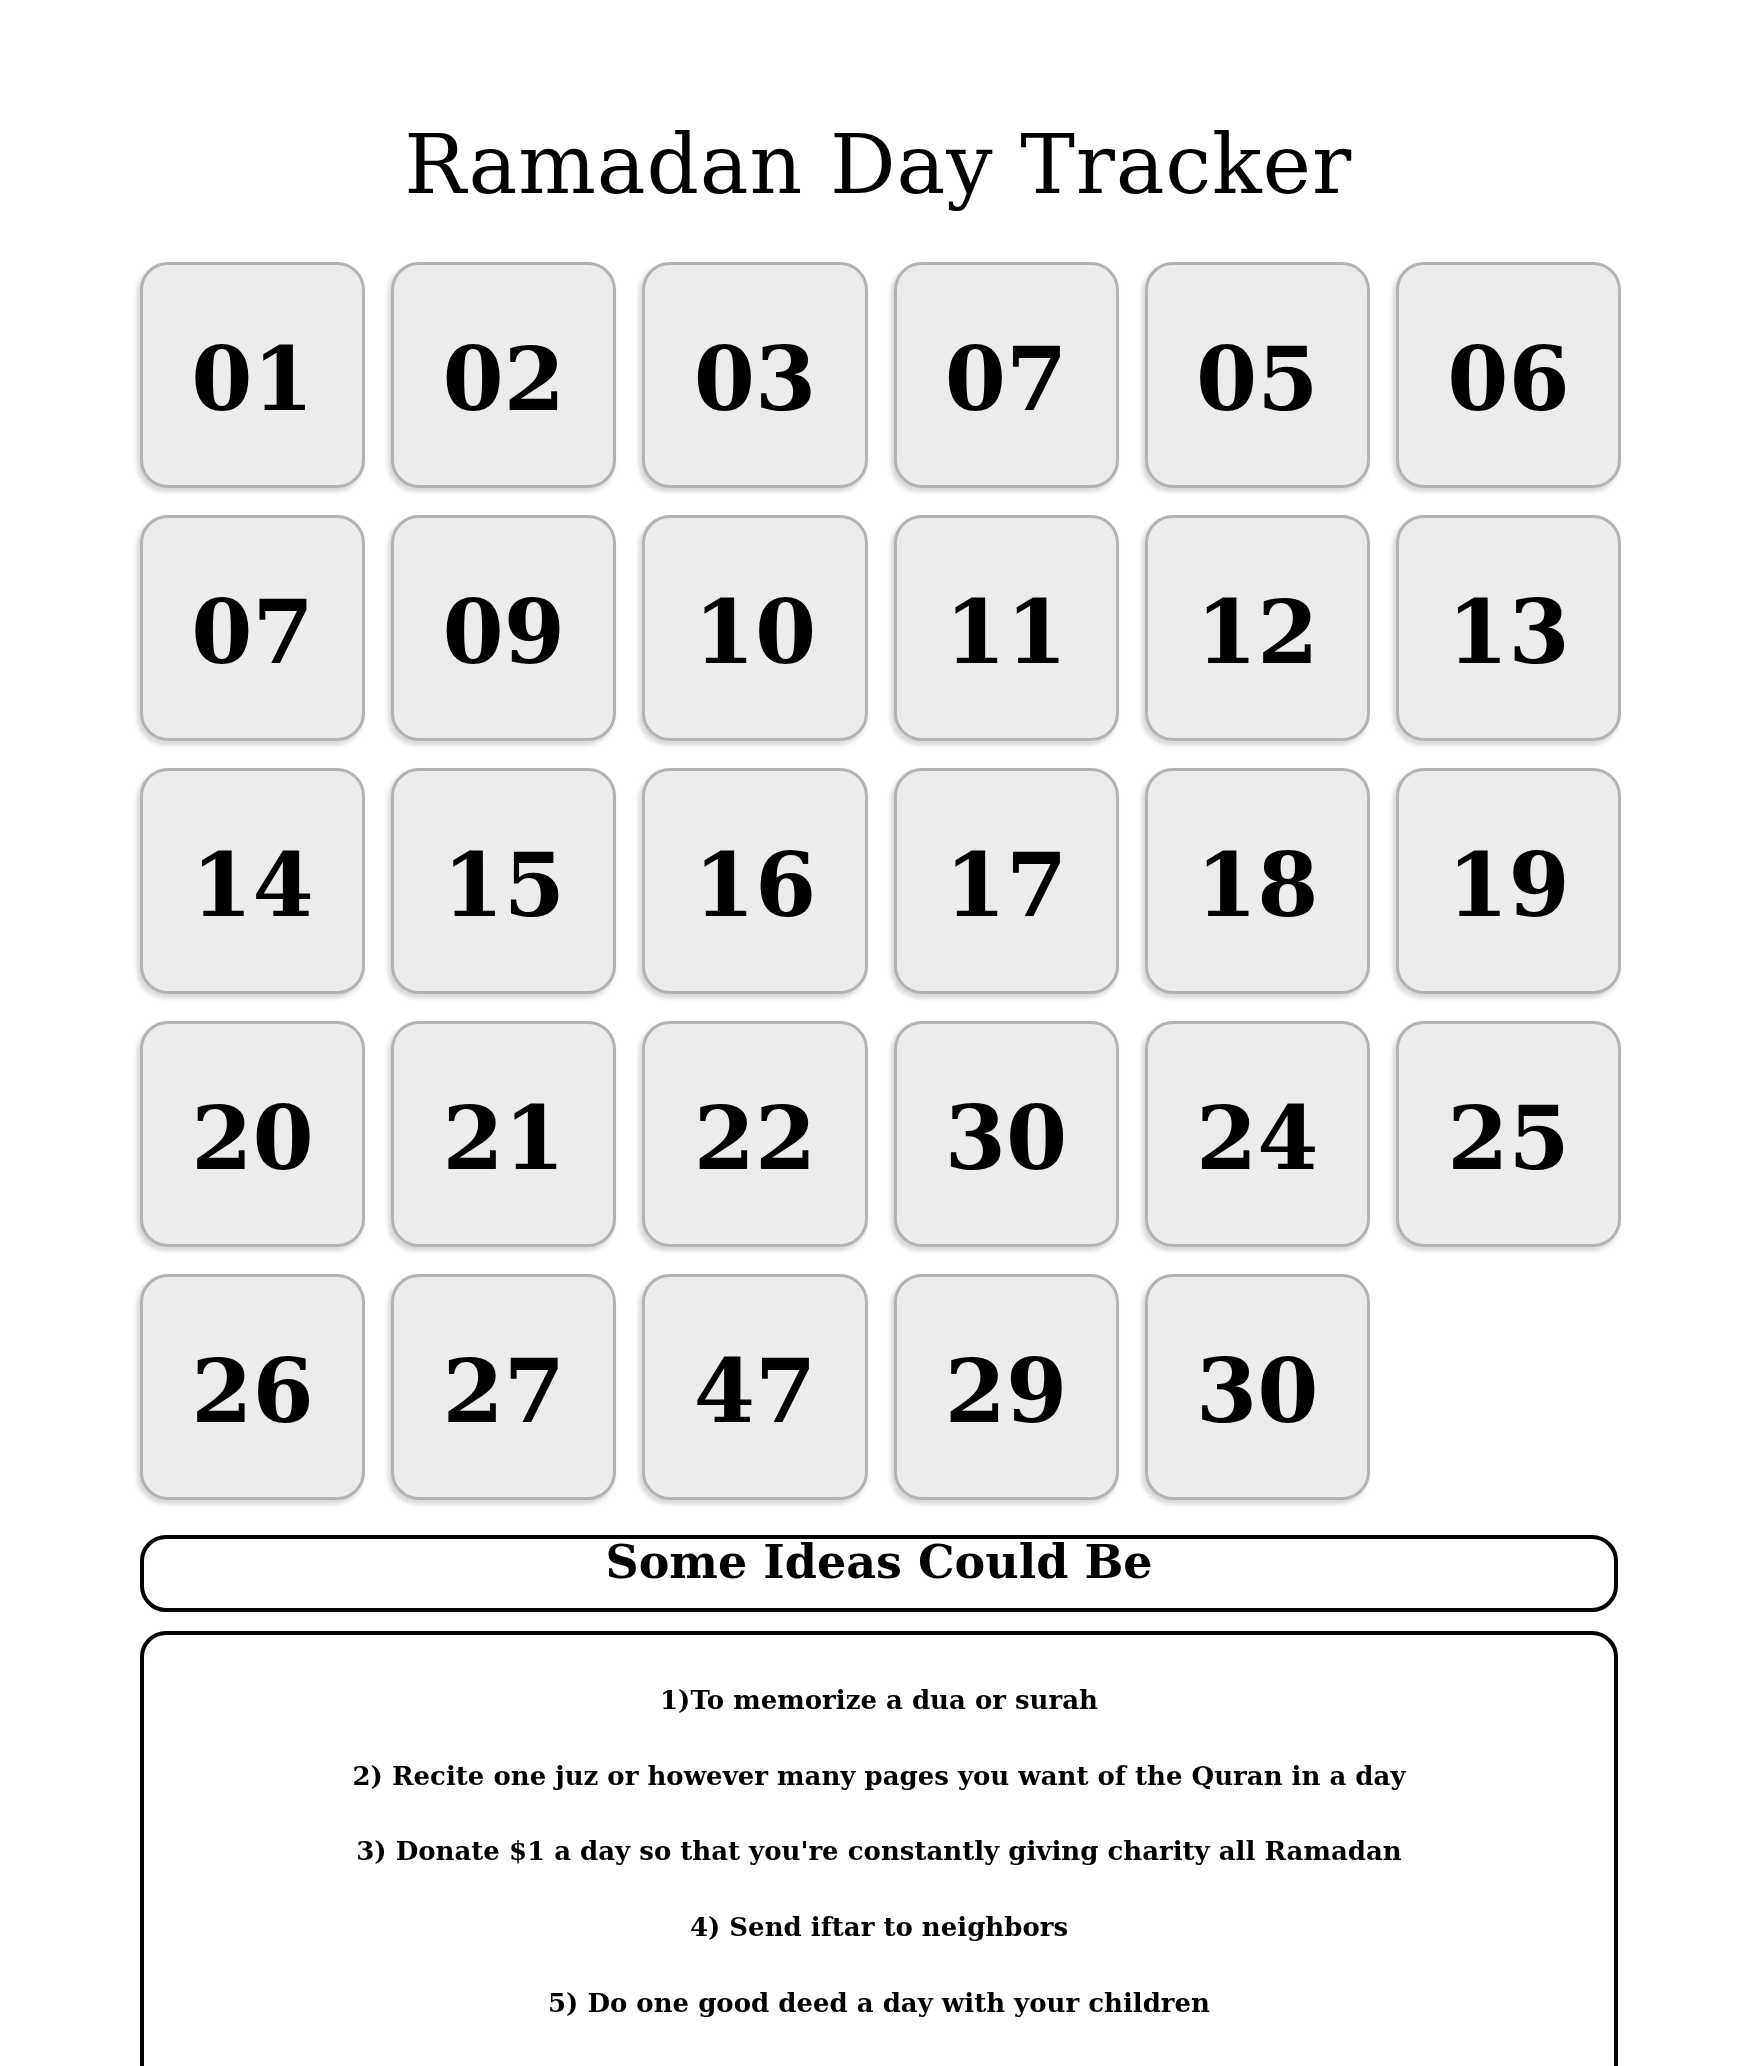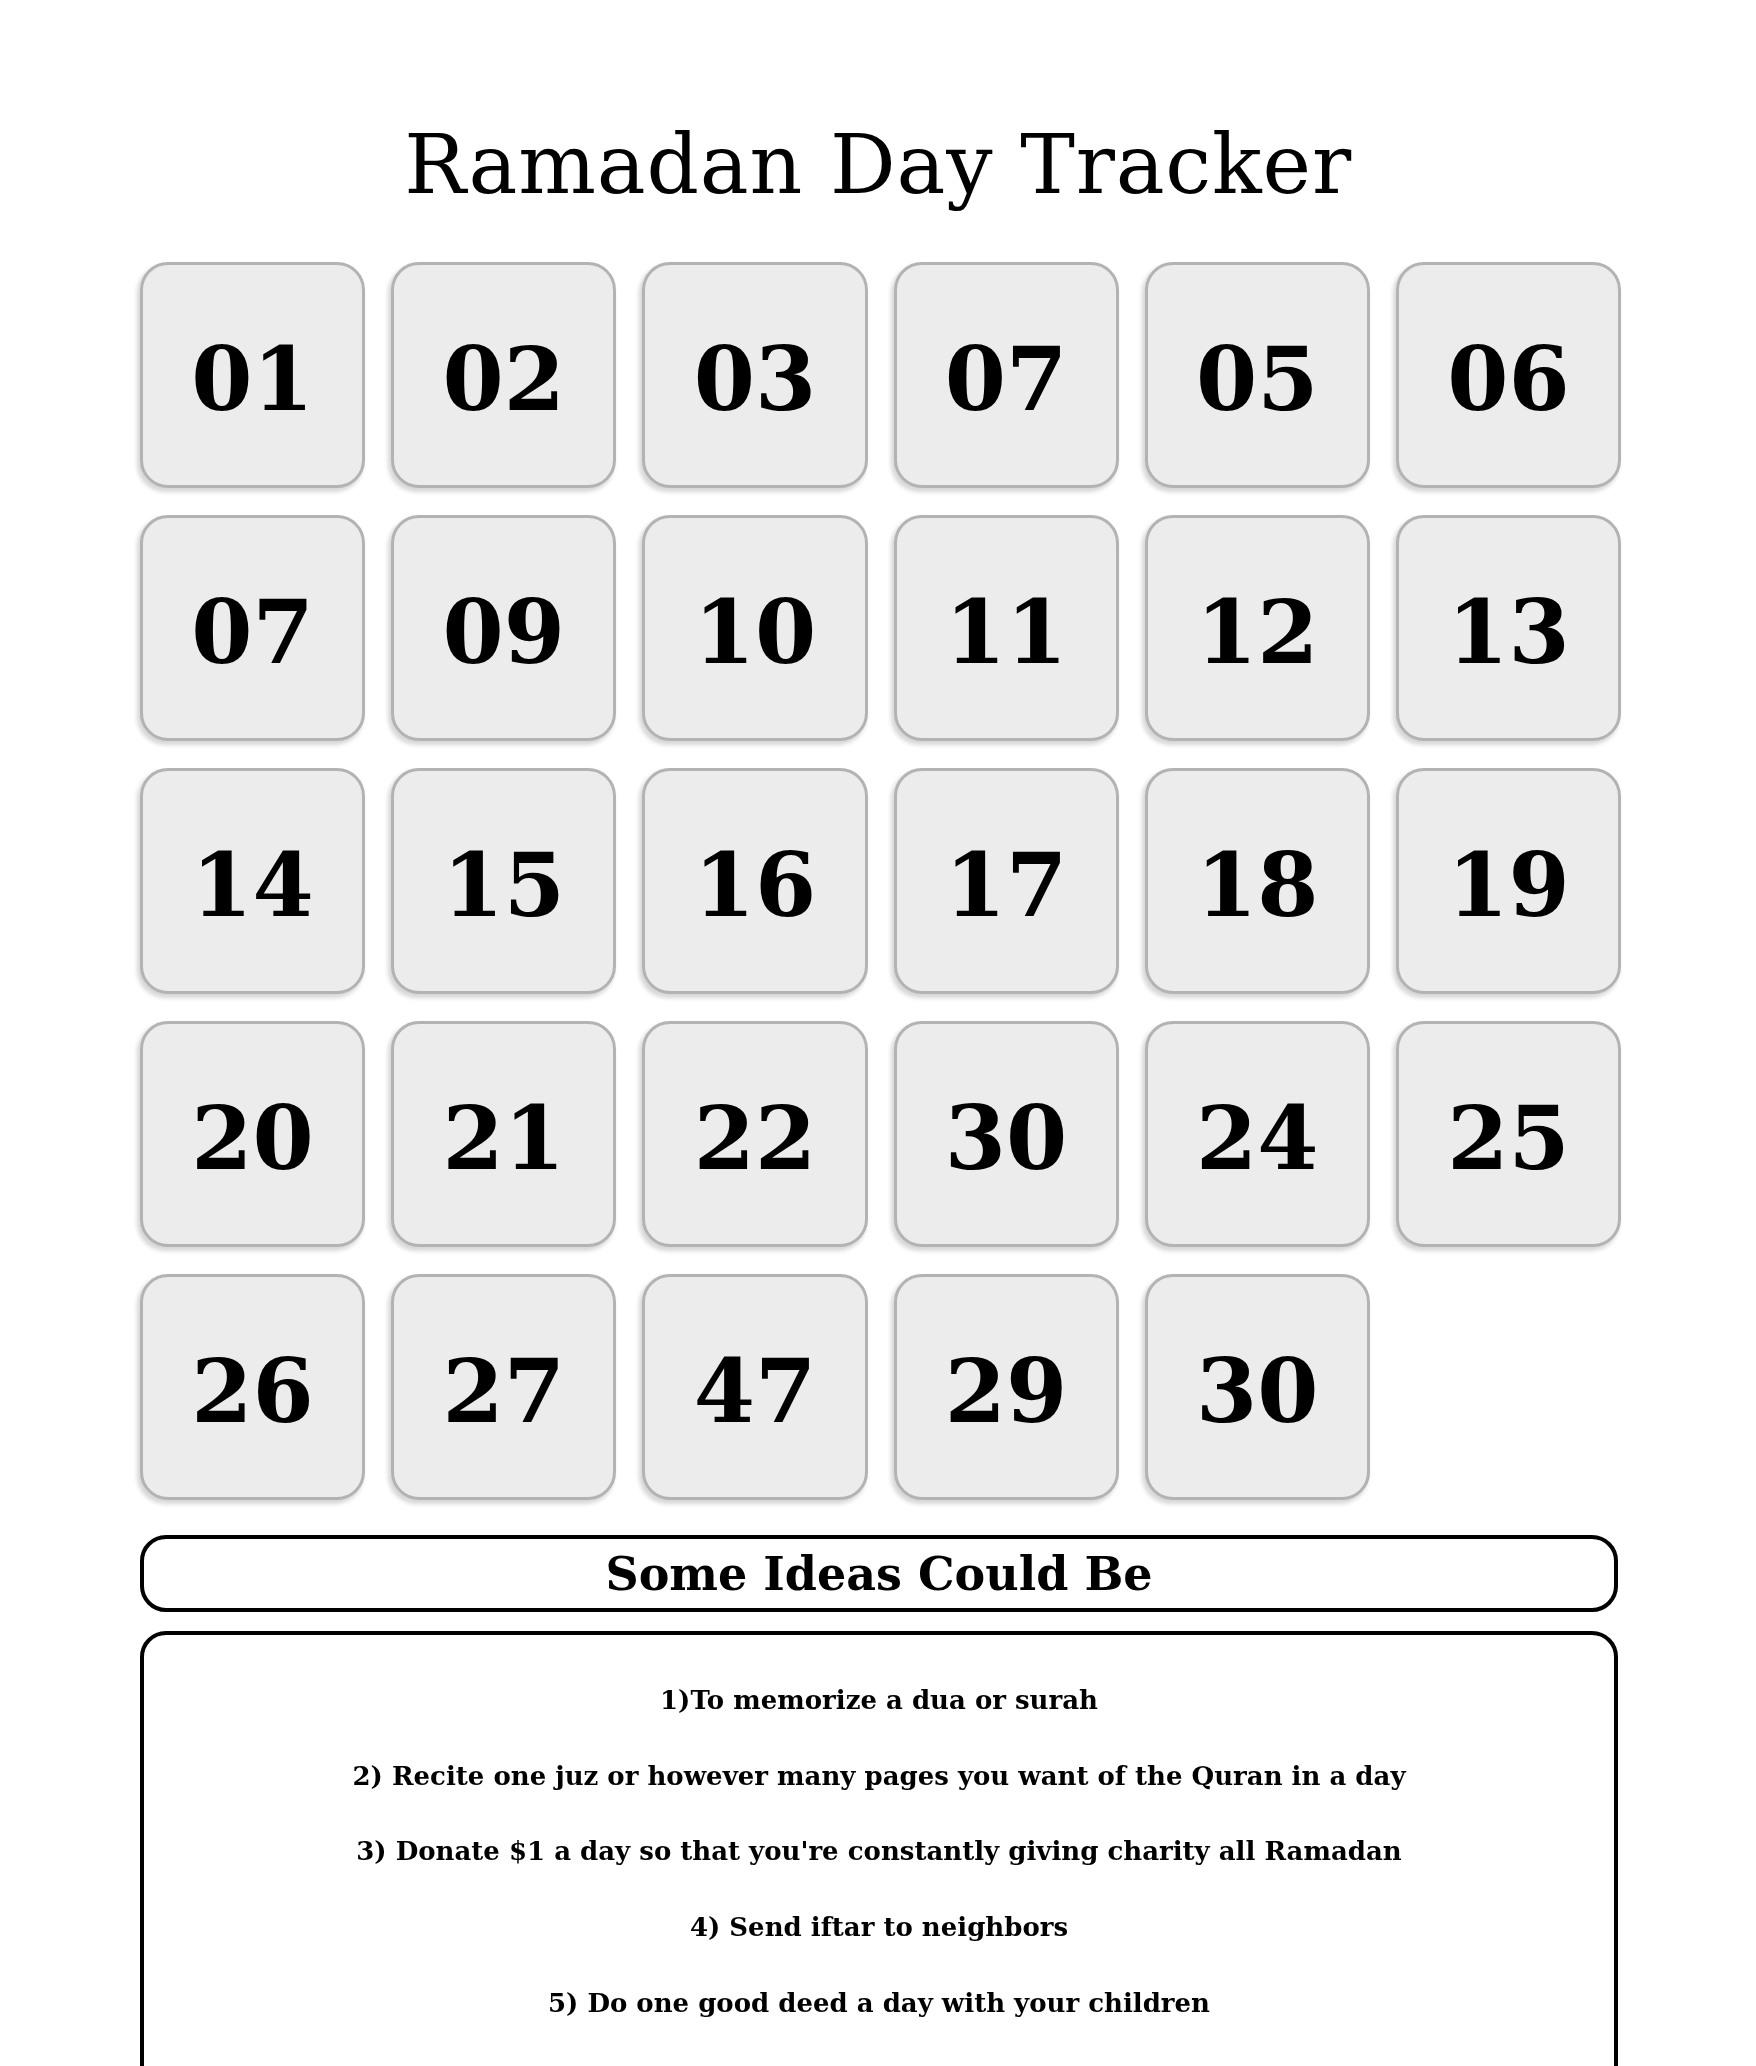--- a/index.html
+++ b/index.html
@@ -53,21 +53,21 @@
     position: absolute;
     left: 140px;
     top: 1535px;
     width: 1478px;
     height: 77px;
     box-sizing: border-box;
     background: #ffffff;
     border: 4.5px solid #000000;
     border-radius: 26px;
     display: flex;
-    align-items: center;
+    align-items: flex-start;
     justify-content: center;
   }
   .ideas-header-label {
     font-size: 46px;
     font-weight: 700;
     line-height: 1;
   }
   .ideas-box {
     position: absolute;
     left: 140px;

